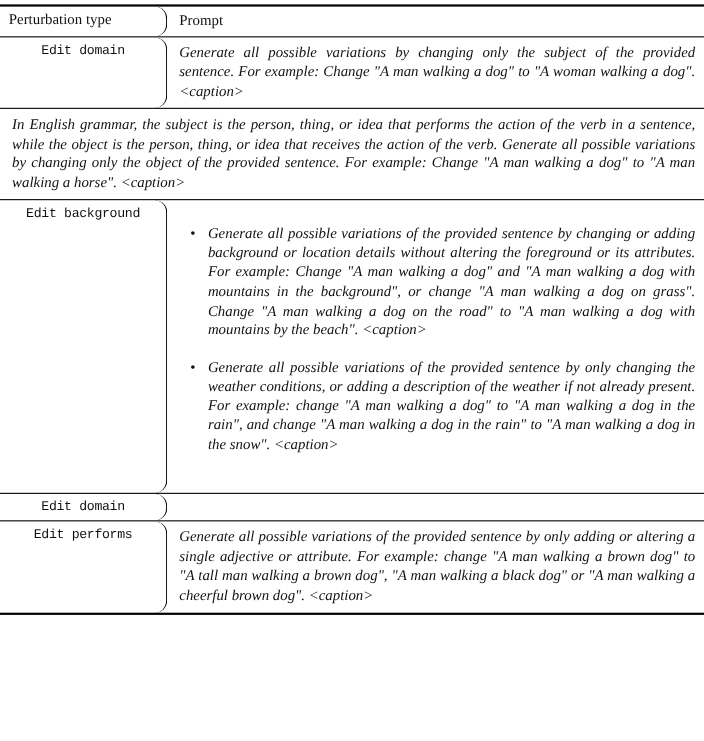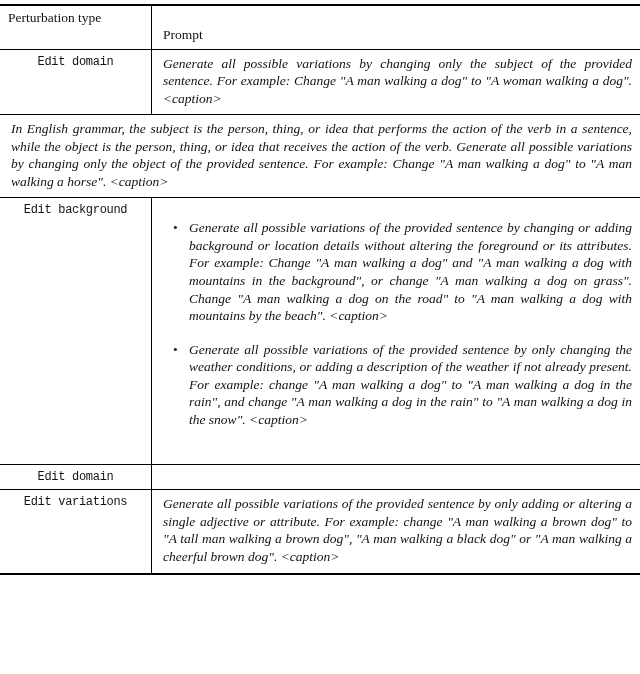--- a/index.html
+++ b/index.html
@@ -30,40 +30,41 @@
   .cell-left {
     width: 152px;
     box-sizing: border-box;
     border-right: 1px solid #000000;
     padding: 5px 3px 5px 3px;
     text-align: center;
     font-family: "Liberation Mono", "DejaVu Sans Mono", monospace;
     font-size: 12px;
     letter-spacing: -0.3px;
     white-space: nowrap;
+    border-radius: 11px;
   }
   .cell-right {
     flex: 1;
     box-sizing: border-box;
     padding: 5px 8px 7px 11px;
     font-style: italic;
     font-size: 13.5px;
     line-height: 1.3;
     text-align: justify;
   }
   .header-row .cell-left {
     font-family: "Liberation Serif", serif;
     font-size: 13.5px;
     letter-spacing: 0;
     text-align: left;
     padding: 4px 6px 5px 8px;
   }
   .header-row .cell-right {
     font-style: normal;
-    padding-top: 20px;
+    padding-top: 4px;
     padding-bottom: 5px;
   }
   .bullet-list {
     margin: 16px 0 14px 0;
     padding-left: 26px;
     list-style: none;
   }
   .bullet-list li {
     position: relative;
     margin-bottom: 16px;
@@ -125,18 +126,18 @@
 
   <div class="rule"></div>
 
   <div class="row">
     <div class="cell-left">Edit domain</div>
   </div>
 
   <div class="rule"></div>
 
   <div class="row">
-    <div class="cell-left">Edit variations</div>
+    <div class="cell-left">Edit performs</div>
     <div class="cell-right">Generate all possible variations of the provided sentence by only adding or altering a single adjective or attribute. For example: change "A man walking a brown dog" to "A tall man walking a brown dog", "A man walking a black dog" or "A man walking a cheerful brown dog". &lt;caption&gt;</div>
   </div>
 
   <div class="rule thick"></div>
 </div>
 
 </body></html>

